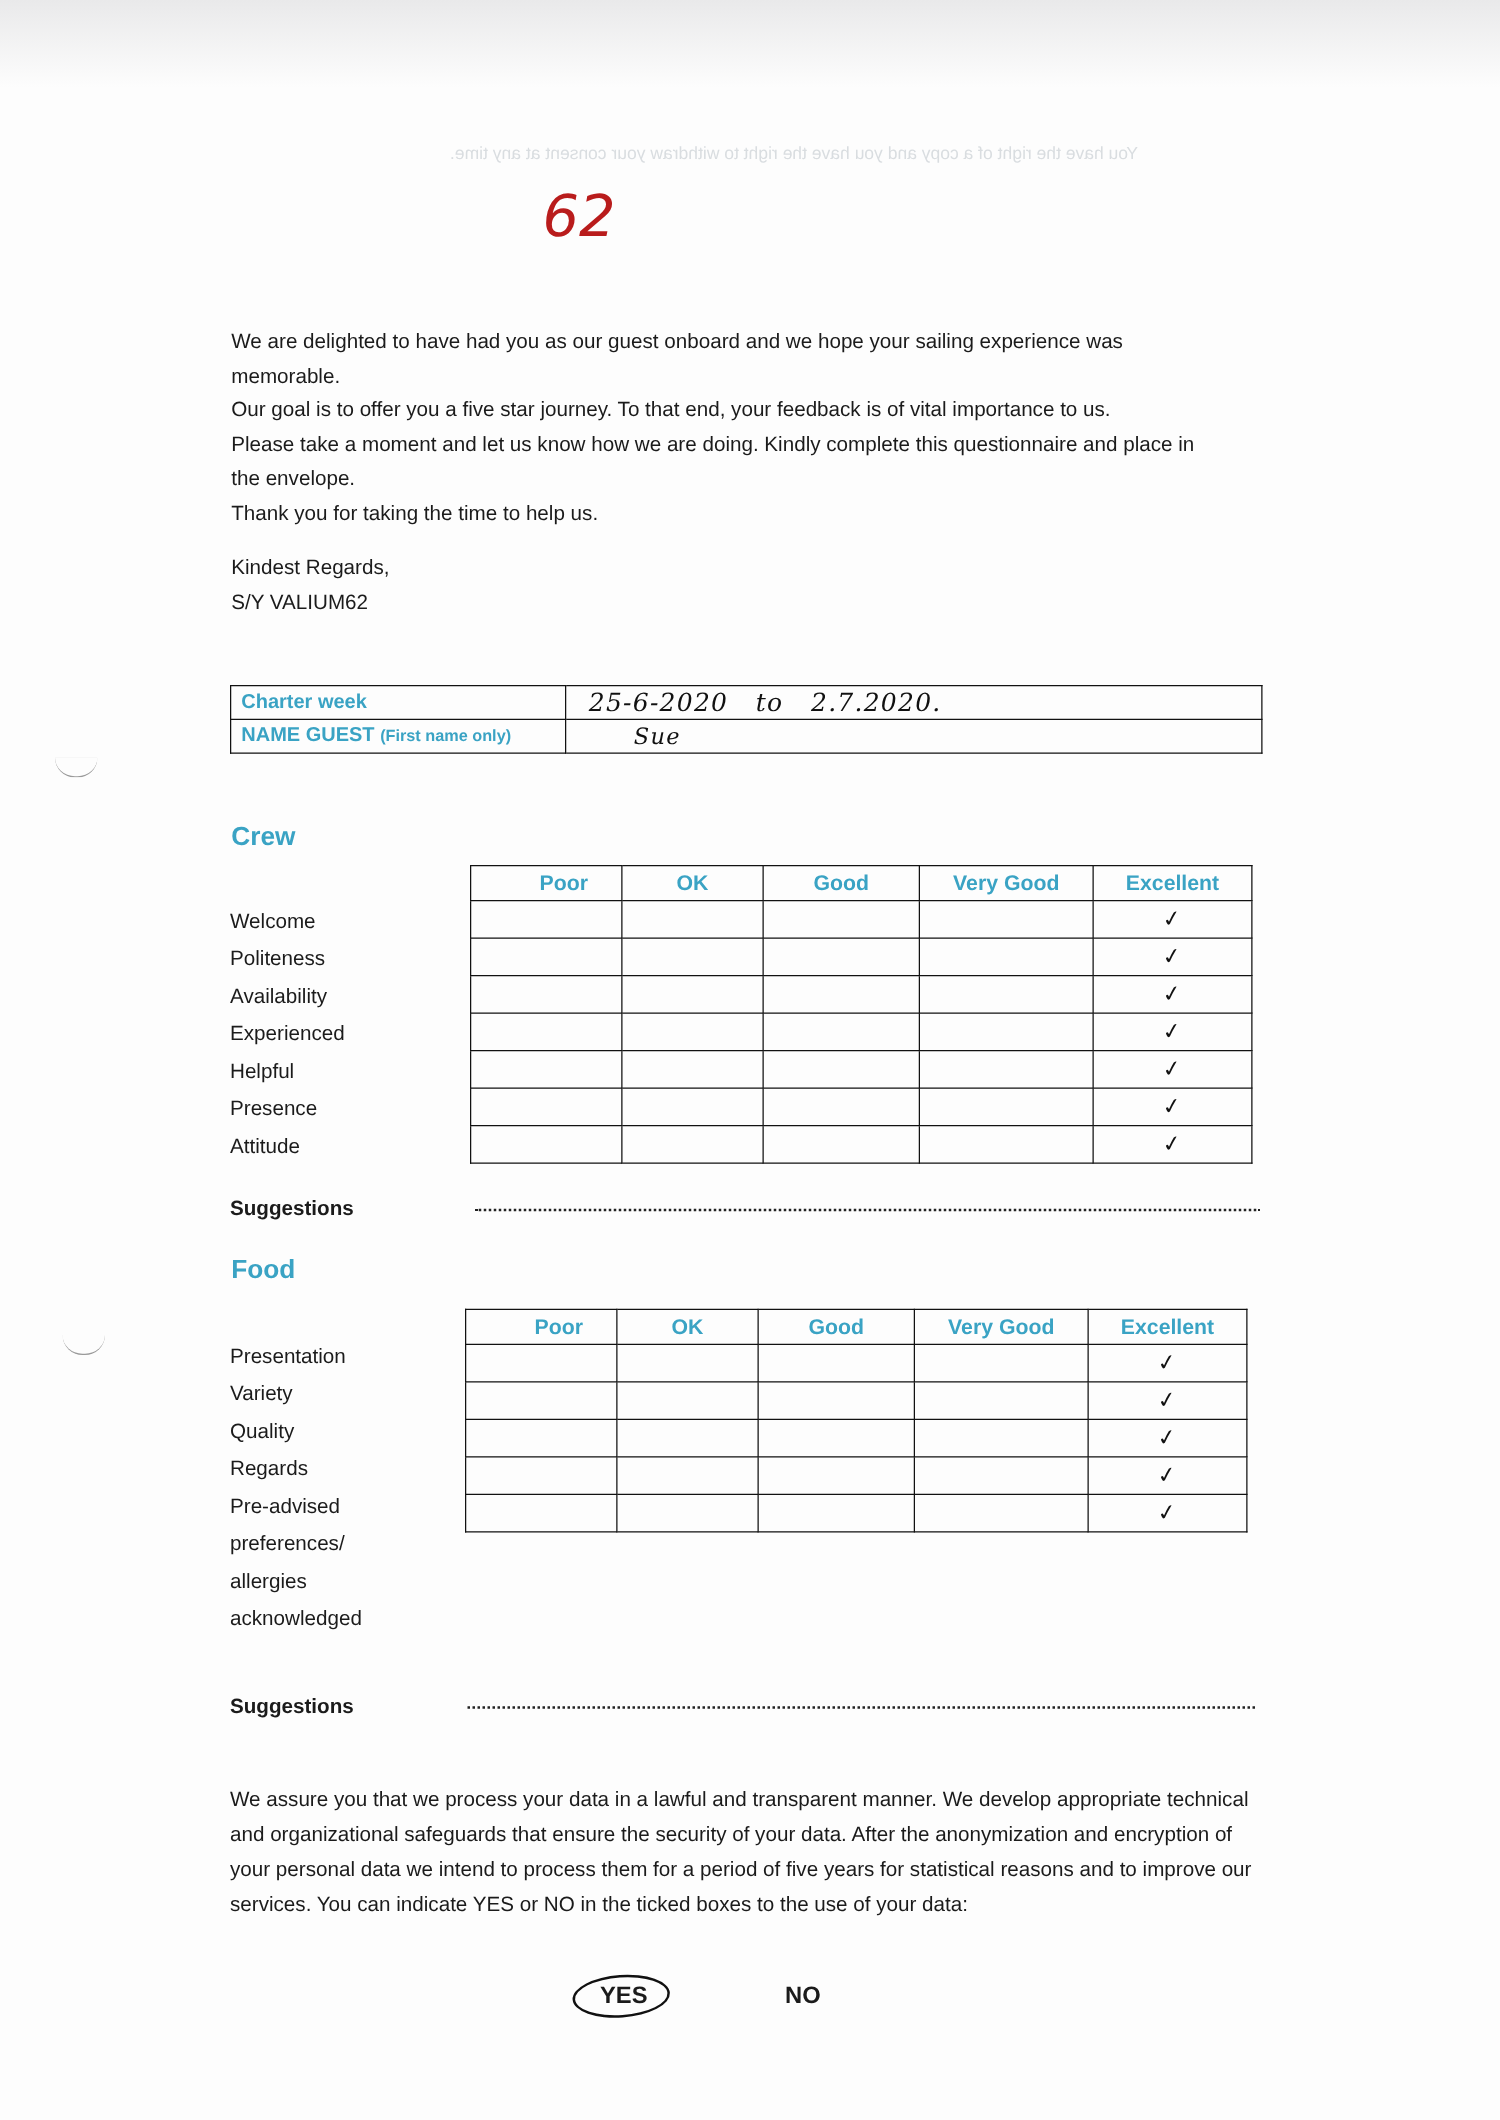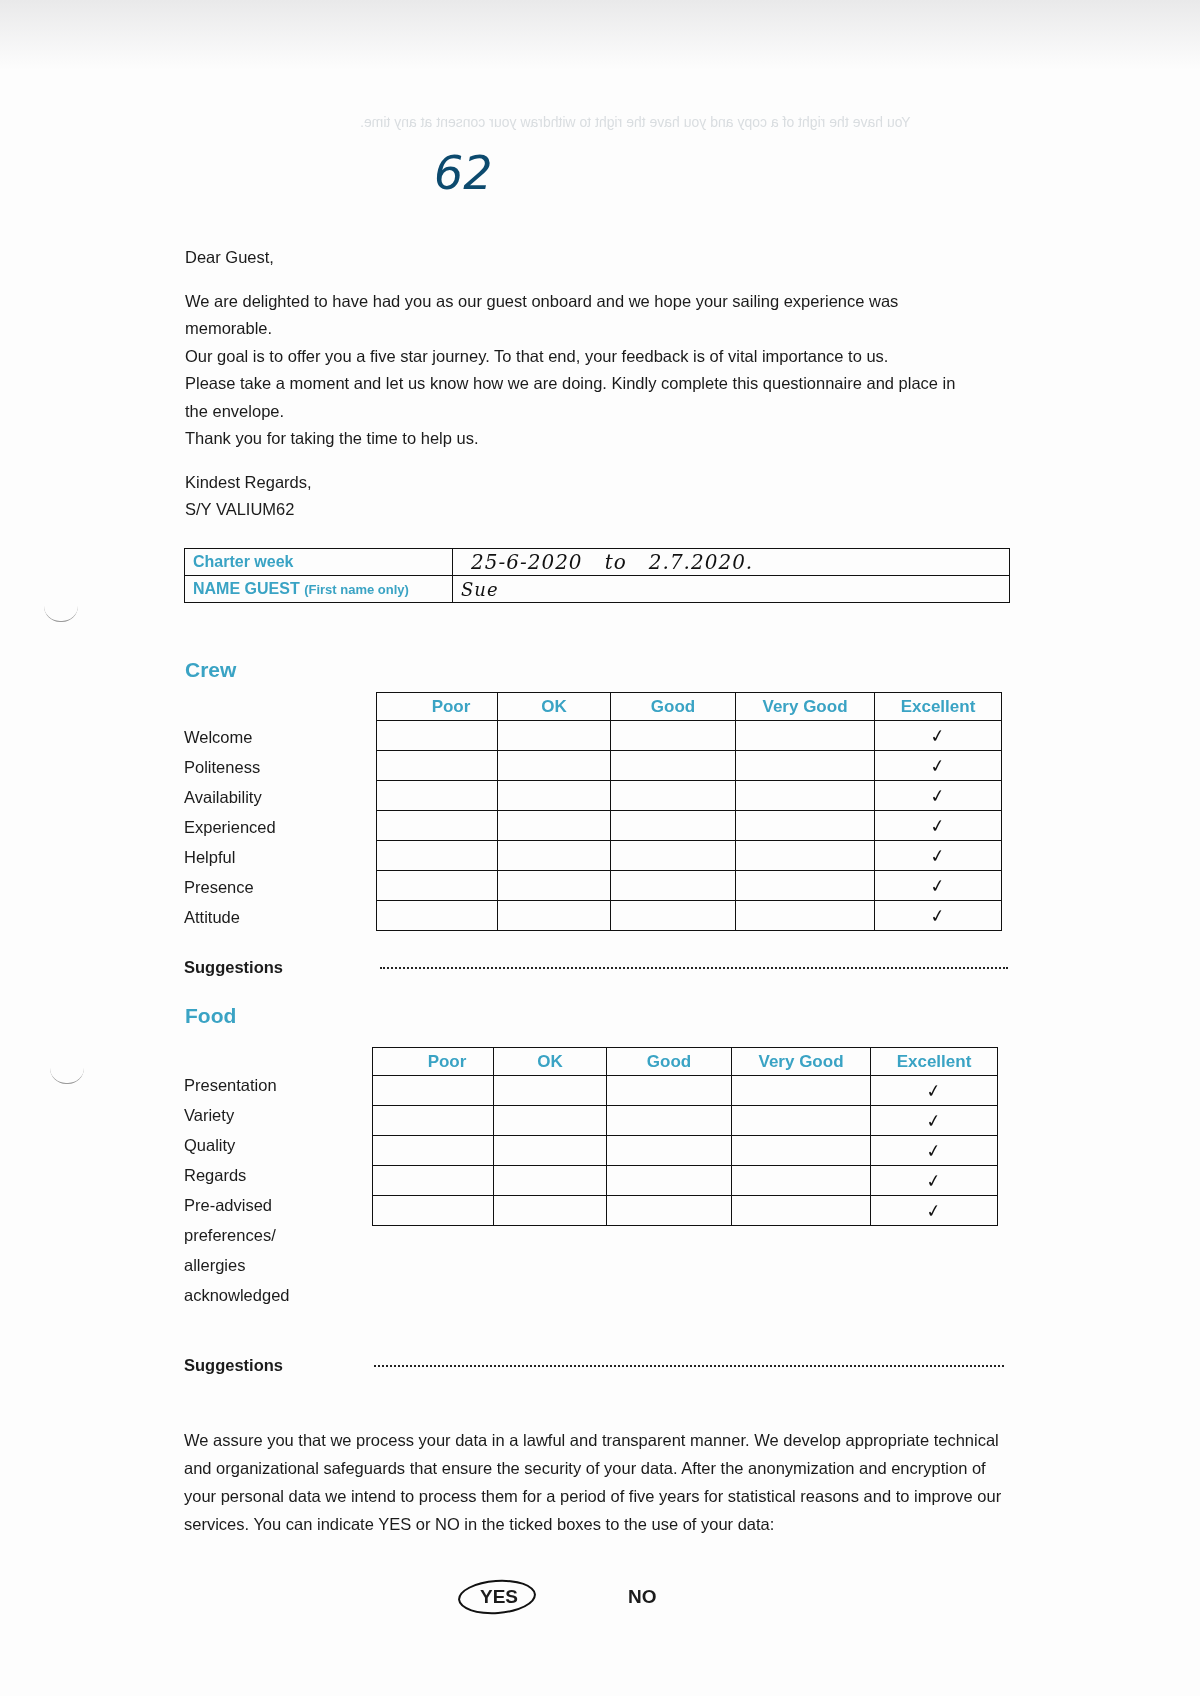--- a/index.html
+++ b/index.html
@@ -26,21 +26,21 @@
     .logo {
       position: absolute; left: 430px; top: 150px;
       display: flex; align-items: baseline;
     }
     .logo-word {
       font-family: "DejaVu Sans", sans-serif; font-weight: 300;
       font-size: 52px; letter-spacing: 1px; color: #2a2a2a; line-height: 1;
     }
     .logo-mark {
       font-family: "DejaVu Sans", sans-serif; font-size: 46px;
-      color: #0c4a6e; font-style: italic; margin-left: 4px; line-height: 1;
+      color: #b91c1c; font-style: italic; margin-left: 4px; line-height: 1;
     }
     .letter {
       position: absolute; left: 185px; top: 244px; width: 790px;
       font-size: 16.5px; line-height: 27.5px;
     }
     .letter p { white-space: pre-wrap; }
     .gap { height: 16px; }
     .info-table {
       position: absolute; left: 184px; top: 548px; width: 826px;
       border: 1.5px solid #111; border-collapse: collapse;
@@ -99,21 +99,20 @@
 <div class="punch-hole" style="left:44px; top:606px;"></div>
 <div class="punch-hole" style="left:50px; top:1068px;"></div>
 
 <div class="bleed-text" style="left:360px; top:114px;">You have the right of a copy and you have the right to withdraw your consent at any time.</div>
 
 <div class="logo">
   <span class="logo-mark">62</span>
 </div>
 
 <div class="letter">
-  <p>Dear Guest,</p>
   <div class="gap"></div>
   <p style="width:780px;">We are delighted to have had you as our guest onboard and we hope your sailing experience was memorable.</p>
   <p style="width:800px;">Our goal is to offer you a five star journey. To that end, your feedback is of vital importance to us.</p>
   <p style="width:780px;">Please take a moment and let us know how we are doing. Kindly complete this questionnaire and place in the envelope.</p>
   <p>Thank you for taking the time to help us.</p>
   <div class="gap"></div>
   <p>Kindest Regards,</p>
   <p>S/Y VALIUM62</p>
 </div>
 
@@ -124,21 +123,21 @@
     <td>
       <span class="handwritten" style="margin-left:10px; white-space:pre;">25-6-2020   to   2.7.2020.</span>
     </td>
   </tr>
   <tr>
     <td class="info-label">
       <span>NAME GUEST</span>
       <small>(First name only)</small>
     </td>
     <td>
-      <span class="handwritten" style="font-size:18px;">Sue</span>
+      <span class="handwritten" style="margin-left:46px; font-size:18px;">Sue</span>
     </td>
   </tr>
 </tbody>
   </table>
 
 <div class="section-title" style="top:658px;">Crew</div>
 
 <div class="row-labels" id="crew-labels" style="top:722px;">
     <div>Welcome</div>
     <div>Politeness</div>

